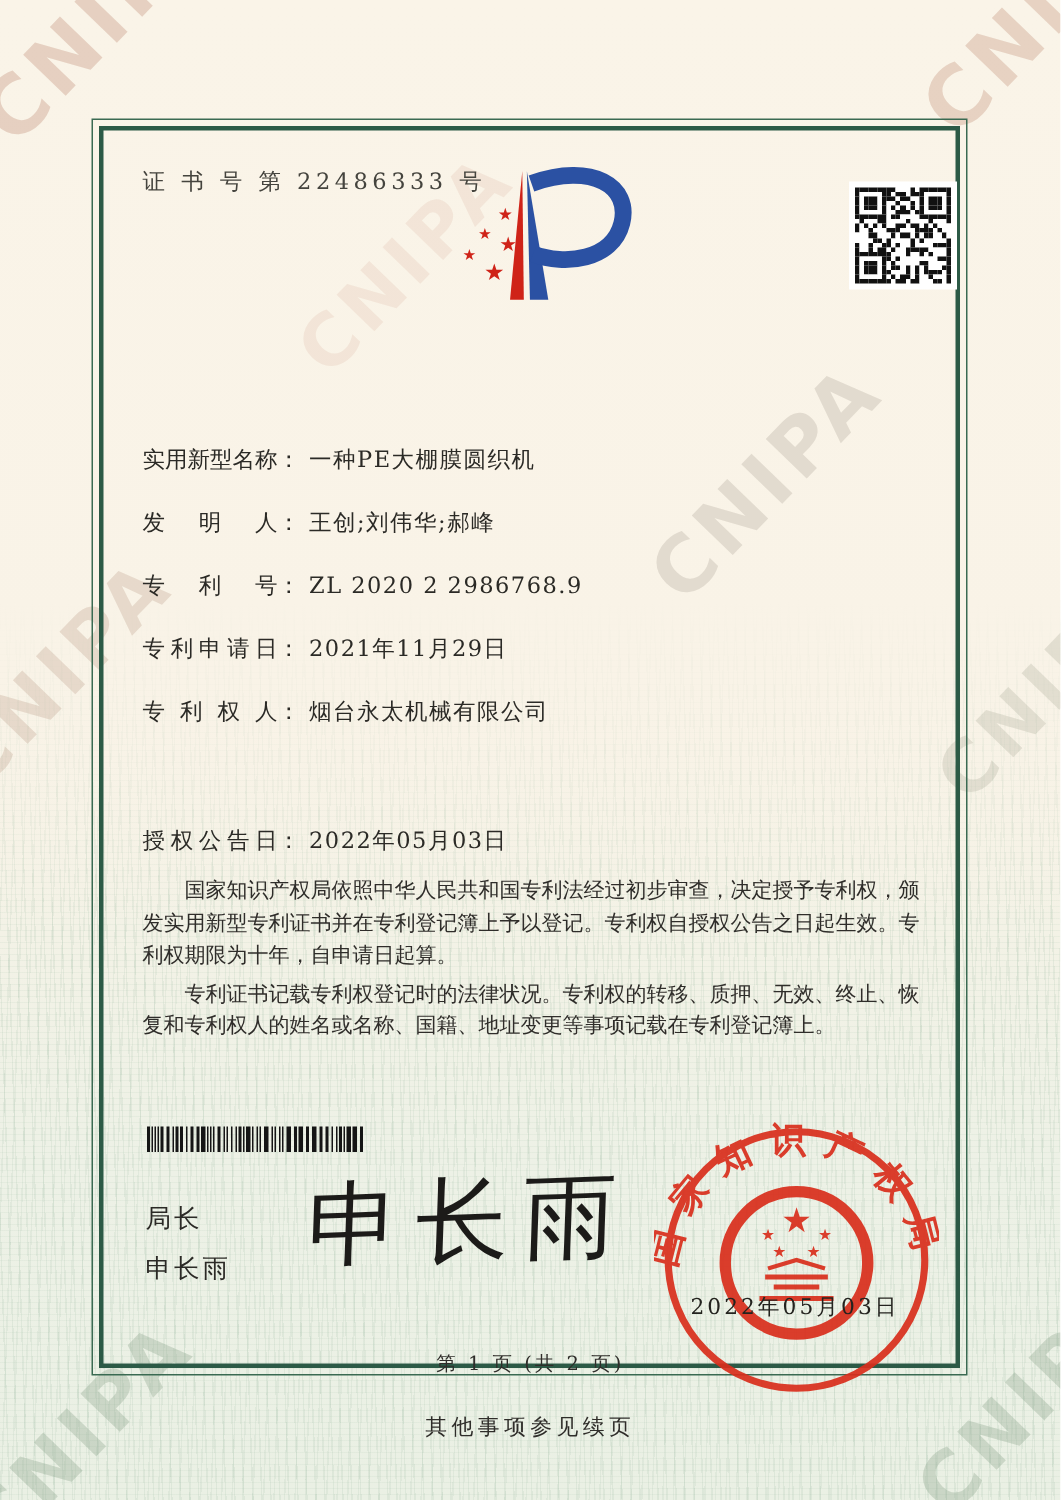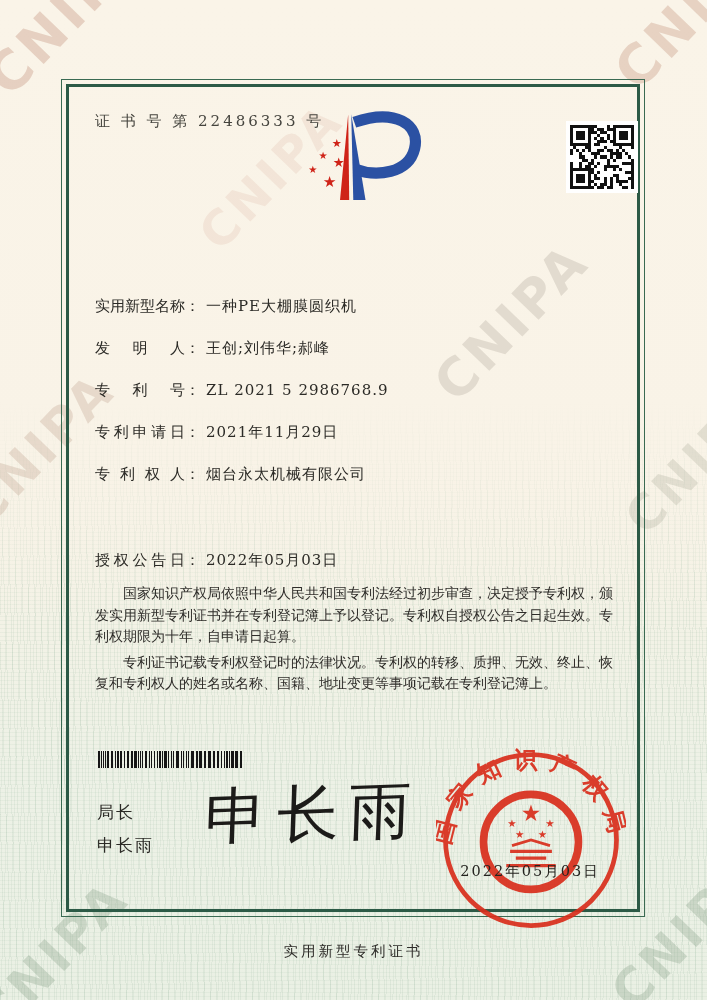--- a/index.html
+++ b/index.html
@@ -27,21 +27,21 @@
   #qr span{display:block;}
   .title{position:absolute;left:0;width:707px;top:210px;text-align:center;font-size:34px;
       font-weight:bold;letter-spacing:9px;color:#1d1c1a;}
   .row{position:absolute;left:95px;width:540px;height:22px;font-size:15px;color:#2b2a26;}
   .flabel{display:inline-block;width:90px;text-align:justify;text-align-last:justify;vertical-align:top;}
   .colon{display:inline-block;vertical-align:top;}
   .fvalue{display:inline-block;margin-left:6px;letter-spacing:1px;vertical-align:top;}
   .pair2{position:absolute;left:257px;top:0;}
   .paras{position:absolute;left:95px;top:584px;width:518px;font-size:14px;line-height:21.5px;
       color:#2f2d2a;text-align:justify;}
-  .paras p{margin:0 0 4px 0;text-indent:2em;font-family:Liberation Mono, monospace;}
+  .paras p{margin:0 0 4px 0;text-indent:2em;}
   #barcode{position:absolute;left:98px;top:751px;width:186px;height:17px;display:flex;align-items:stretch;}
   #barcode i{display:block;background:#151515;}
   .signer-title{position:absolute;left:97px;top:801px;font-size:17px;color:#2b2a26;letter-spacing:2px;}
   .signer-name{position:absolute;left:97px;top:834px;font-size:17px;color:#2b2a26;letter-spacing:2px;}
   .signature{position:absolute;left:205px;top:772px;font-size:62px;color:#1c1b19;letter-spacing:10px;
       transform:rotate(-2deg) skewX(-4deg);font-family:"DejaVu Serif",serif;}
   #seal{position:absolute;left:436px;top:745px;width:190px;height:190px;z-index:5;opacity:.92;}
   .seal-date{position:absolute;left:430px;top:862px;width:200px;text-align:center;font-size:14.5px;
       letter-spacing:2px;color:#24231f;z-index:6;}
   .pageinfo{position:absolute;left:0;width:707px;top:900px;text-align:center;font-size:13px;
@@ -528,21 +528,21 @@
     </div>
 
 
   <div class="row" style="top:297px">
     <span class="flabel">实用新型名称</span><span class="colon">：</span><span class="fvalue">一种PE大棚膜圆织机</span>
   </div>
   <div class="row" style="top:339px">
     <span class="flabel">发明人</span><span class="colon">：</span><span class="fvalue">王创;刘伟华;郝峰</span>
   </div>
   <div class="row" style="top:381px">
-    <span class="flabel">专利号</span><span class="colon">：</span><span class="fvalue">ZL 2021 5 2986768.9</span>
+    <span class="flabel">专利号</span><span class="colon">：</span><span class="fvalue">ZL 2020 2 2986768.9</span>
   </div>
   <div class="row" style="top:423px">
     <span class="flabel">专利申请日</span><span class="colon">：</span><span class="fvalue">2021年11月29日</span>
   </div>
   <div class="row" style="top:465px">
     <span class="flabel">专利权人</span><span class="colon">：</span><span class="fvalue">烟台永太机械有限公司</span>
   </div>
   <div class="row" style="top:551px">
     <span class="flabel">授权公告日</span><span class="colon">：</span><span class="fvalue">2022年05月03日</span>
   </div>
@@ -615,15 +615,16 @@
     <text x="100" y="80" font-size="24" fill="#d92e1c" text-anchor="middle">★</text>
     <text x="80" y="86" font-size="11" fill="#d92e1c" text-anchor="middle">★</text>
     <text x="120" y="86" font-size="11" fill="#d92e1c" text-anchor="middle">★</text>
     <text x="88" y="98" font-size="11" fill="#d92e1c" text-anchor="middle">★</text>
     <text x="112" y="98" font-size="11" fill="#d92e1c" text-anchor="middle">★</text>
     <path d="M80,106 L100,100 L120,106" stroke="#d92e1c" stroke-width="3" fill="none"></path>
     <path d="M78,112 H122 M84,119 H116 M74,127 H126" stroke="#d92e1c" stroke-width="3.5" fill="none"></path>
   </svg>
   <div class="seal-date">2022年05月03日</div>
 
-  <div class="footnote">实用新型专利证书</div>
+  <div class="pageinfo">第 1 页 (共 2 页)</div>
+  <div class="footnote">其他事项参见续页</div>
 
 </div>
 
 </body></html>

